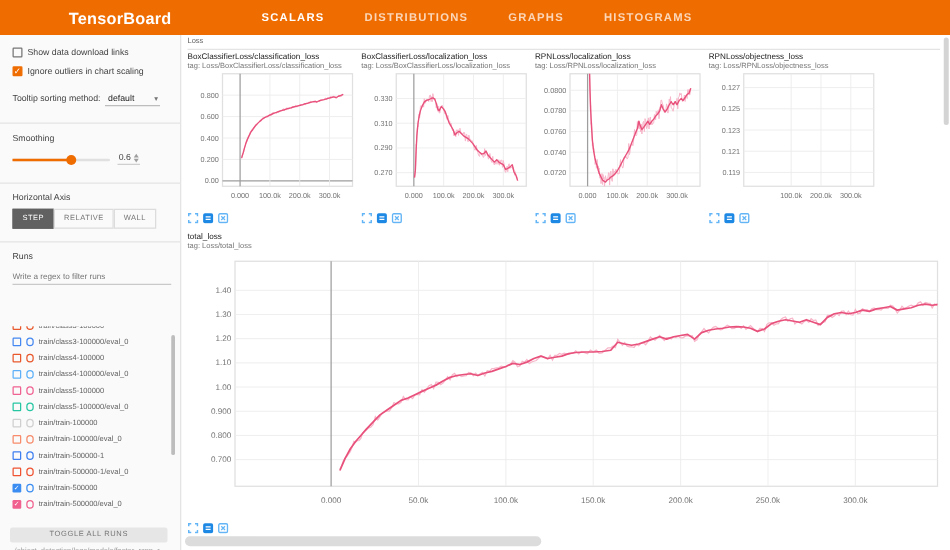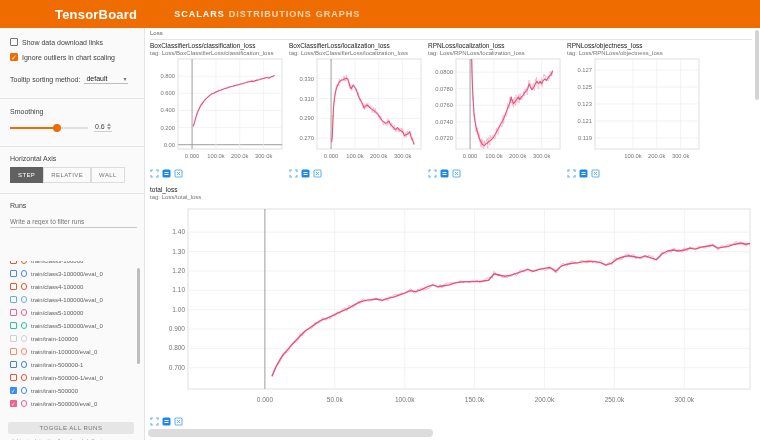--- a/index.html
+++ b/index.html
@@ -4,21 +4,21 @@
 <style>
   * { margin:0; padding:0; box-sizing:border-box; }
   html,body { width:760px; height:440px; overflow:hidden; background:#fff;
     font-family:"Liberation Sans", sans-serif; }
   .app { position:relative; width:760px; height:376px; }
 
   
   header { position:absolute; top:0; left:0; width:760px; height:28px;
     background:#ef6c00; display:flex; align-items:center; z-index:5; }
   .logo { color:#fff; font-size:13px; font-weight:bold; margin-left:55px; letter-spacing:.2px; }
-  nav { display:flex; margin-left:35px; }
+  nav { display:flex; margin-left:70px; gap:28px; }
   .tab { color:rgba(255,255,255,.72); font-size:9px; font-weight:bold;
     letter-spacing:1px; cursor:pointer; padding:9px 2px; }
   .tab.active { color:#fff; }
 
   
   aside { position:absolute; top:28px; left:0; width:145px; height:412px;
     background:#fafafa; border-right:1px solid #e4e4e4; font-size:7px; color:#424242; }
   .s-abs { position:absolute; left:10px; right:8px; }
   .chk { display:flex; align-items:center; gap:4px; }
   .cb { width:8px; height:8px; border:1px solid #757575; border-radius:1px;
@@ -80,20 +80,21 @@
 <body>
 
 <div class="app">
 
   <header>
     <div class="logo">TensorBoard</div>
     <nav id="tabs">
         <div class="tab active">SCALARS</div>
         <div class="tab">DISTRIBUTIONS</div>
         <div class="tab">GRAPHS</div>
+        <div class="tab">HISTOGRAMS</div>
       </nav>
   </header>
 
   <aside>
     <div class="s-abs chk" style="top:10px">
       <span class="cb"></span>
       <span>Show data download links</span>
     </div>
     <div class="s-abs chk" style="top:25px">
       <span class="cb checked">

